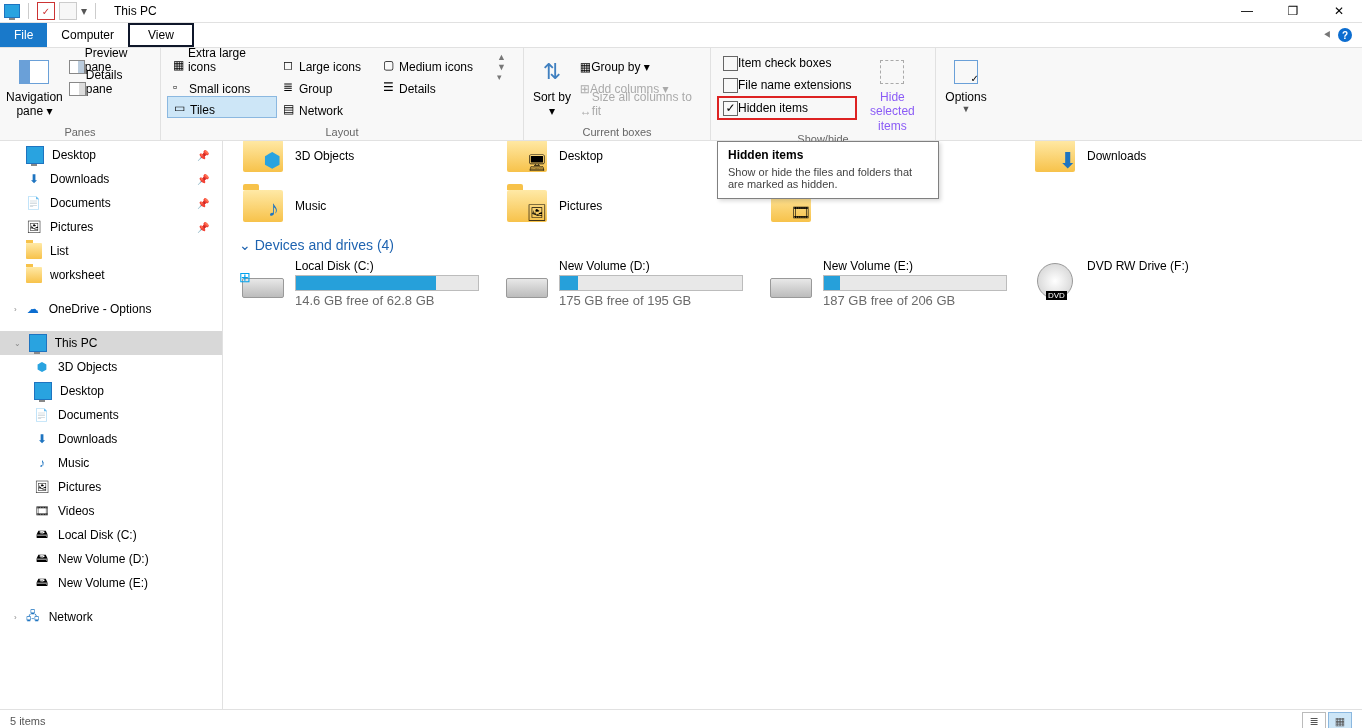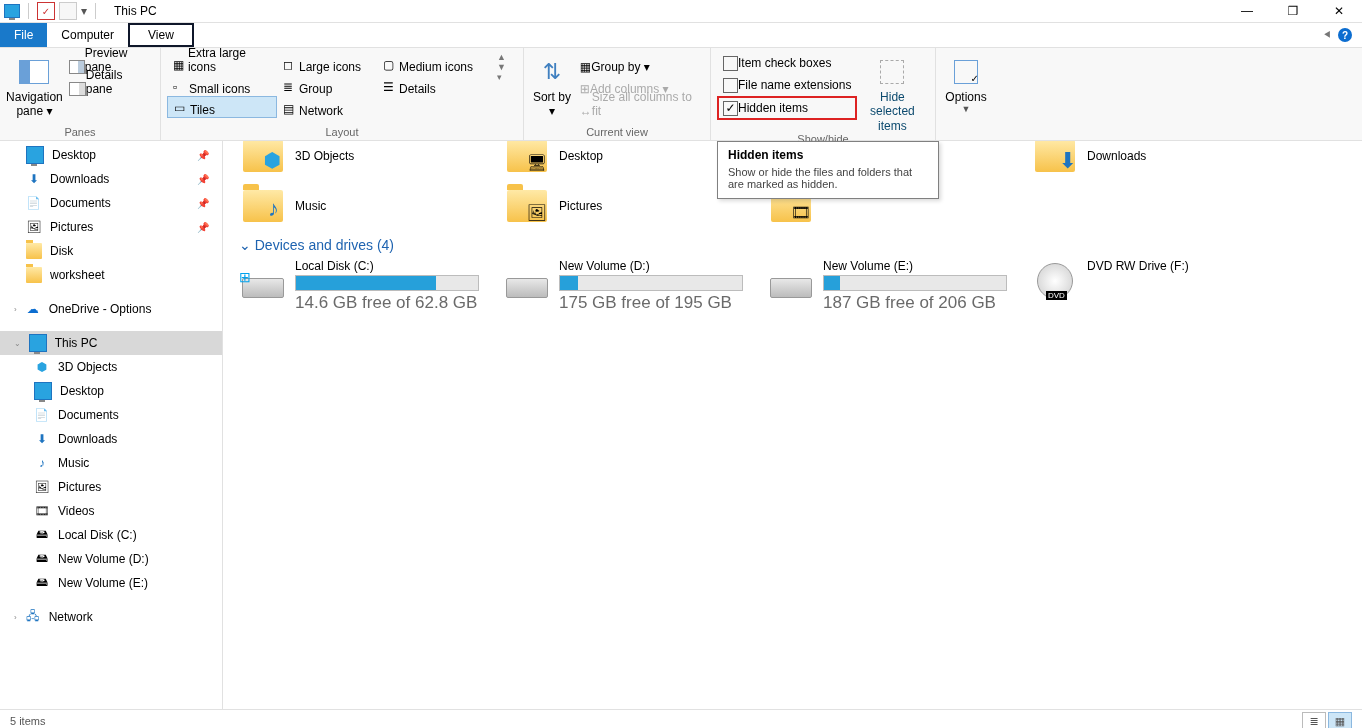--- a/index.html
+++ b/index.html
@@ -38,21 +38,21 @@
 .main{flex:1;position:relative;overflow:hidden;padding:2px 8px}
 .section-head{color:#1e63b0;font-size:14px;padding:6px 0 6px 8px;display:flex;align-items:center;gap:4px}
 .folders-row,.drives-row{display:flex;flex-wrap:wrap}
 .folderitem{width:254px;height:50px;display:flex;align-items:center;gap:10px;padding-left:10px}
 .folderico{width:44px;height:42px;display:flex;align-items:center;justify-content:center}
 .driveitem{width:254px;padding-left:10px;display:flex;gap:10px;margin-bottom:8px}
 .driveico{width:44px;height:40px;display:flex;align-items:center;justify-content:center;margin-top:2px}
 .driveinfo{flex:1;padding-right:16px}
 .bar{height:14px;background:#e8e8e8;border:1px solid #bcbcbc;margin:2px 0;position:relative}
 .bar .fill{position:absolute;left:0;top:0;bottom:0;background:#26a0da}
-.freetxt{color:#6a6a6a;font-size:17px}
+.freetxt{color:#6a6a6a;font-size:13px}
 .tooltip{position:absolute;background:#fff;border:1px solid #808080;padding:6px 10px 8px 10px;width:200px;box-shadow:2px 2px 4px rgba(0,0,0,.15);z-index:10}
 .tooltip .tt-title{font-weight:600;margin-bottom:4px}
 .tooltip .tt-body{font-size:11px;color:#444}
 .status{height:22px;border-top:1px solid #e1e1e1;display:flex;align-items:center;padding:0 10px;font-size:11px;color:#555}
 .status .viewbtns{margin-left:auto;display:flex;gap:2px}
 .status .vb{width:22px;height:16px;border:1px solid #bbb;display:flex;align-items:center;justify-content:center}
 .status .vb.active{background:#cde6f7;border-color:#8bb8e0}
 .folder-glyph{width:40px;height:32px;background:linear-gradient(#ffe9a6,#f7c24a);border-radius:2px;position:relative}
 .folder-glyph:before{content:"";position:absolute;top:-6px;left:0;width:16px;height:6px;background:#f7c24a;border-radius:2px 2px 0 0}
 .small-folder{width:16px;height:12px;background:linear-gradient(#ffe9a6,#f7c24a);border-radius:1px;position:relative;display:inline-block}
@@ -185,40 +185,40 @@
         <div class="smallbtn" style="color:#aaa">
             <span>⊞</span>
             <span>Add columns ▾</span>
           </div>
         <div class="smallbtn" style="color:#aaa">
             <span>↔</span>
             <span>Size all columns to fit</span>
           </div>
       </div>
     </div>
-    <div class="label">Current view</div>
+    <div class="label">Current boxes</div>
   </div>
 
   <div class="group" style="width:224px">
     <div class="body">
       <div class="layoutcol">
         <div class="checkline">
           <span class="checkbox"></span>
             <span>Item check boxes</span>
         </div>
         <div class="checkline">
           <span class="checkbox"></span>
             <span>File name extensions</span>
         </div>
         <div class="checkline hiddenbox">
           <span class="checkbox">✓</span>
             <span>Hidden items</span>
         </div>
       </div>
-      <div class="bigbtn" style="width:70px;color:#0c4a6e">
+      <div class="bigbtn" style="width:70px;color:#8b5cf6">
         <div class="ico">
             <span style="width:22px;height:22px;border:1px dashed #aaa;display:inline-block"></span>
           </div>
         <span>Hide selected items</span>
       </div>
     </div>
     <div class="label">Show/hide</div>
   </div>
 
   <div class="group" style="width:60px;border-right:none">
@@ -255,21 +255,21 @@
         <span>Documents</span>
         <span class="pin">📌</span>
       </div>
     <div class="treeitem">
         <span class="tico">🖼</span>
         <span>Pictures</span>
         <span class="pin">📌</span>
       </div>
     <div class="treeitem">
         <span class="tico small-folder"></span>
-        <span>Disk</span>
+        <span>List</span>
       </div>
     <div class="treeitem">
         <span class="tico small-folder"></span>
         <span>worksheet</span>
       </div>
     <div class="spacer"></div>
     <div class="treeitem" style="padding-left:14px">
         <span style="font-size:8px;color:#888">›</span>
         <span class="tico" style="color:#0b6dd0">☁</span>
         <span>OneDrive - Options</span>

